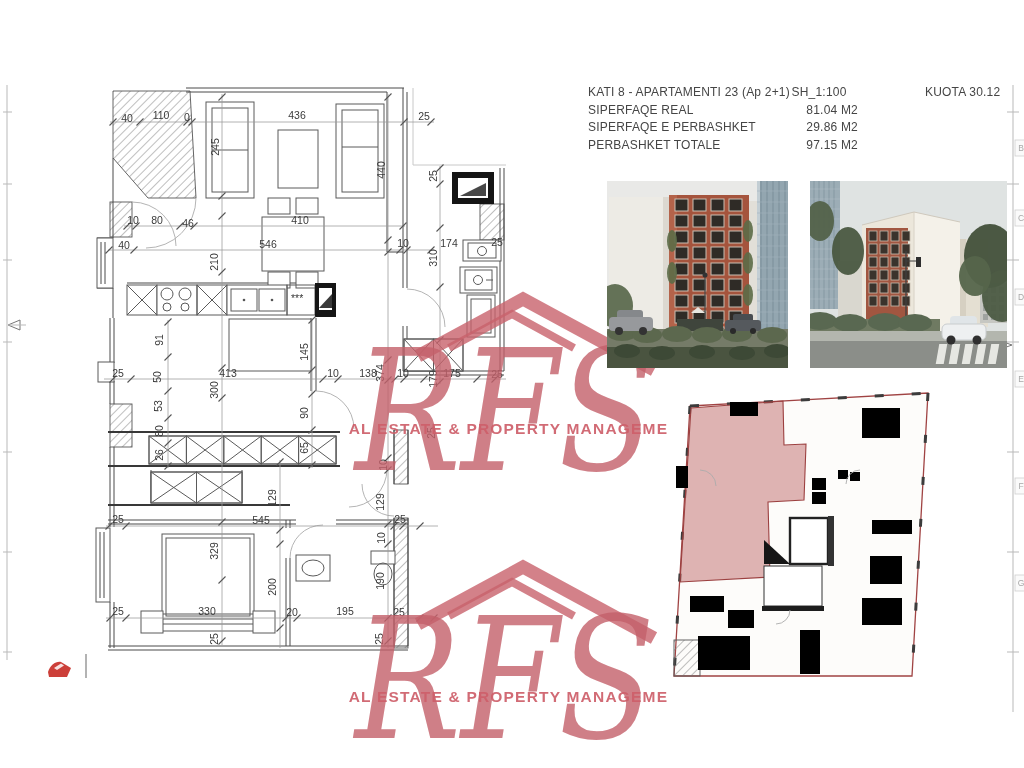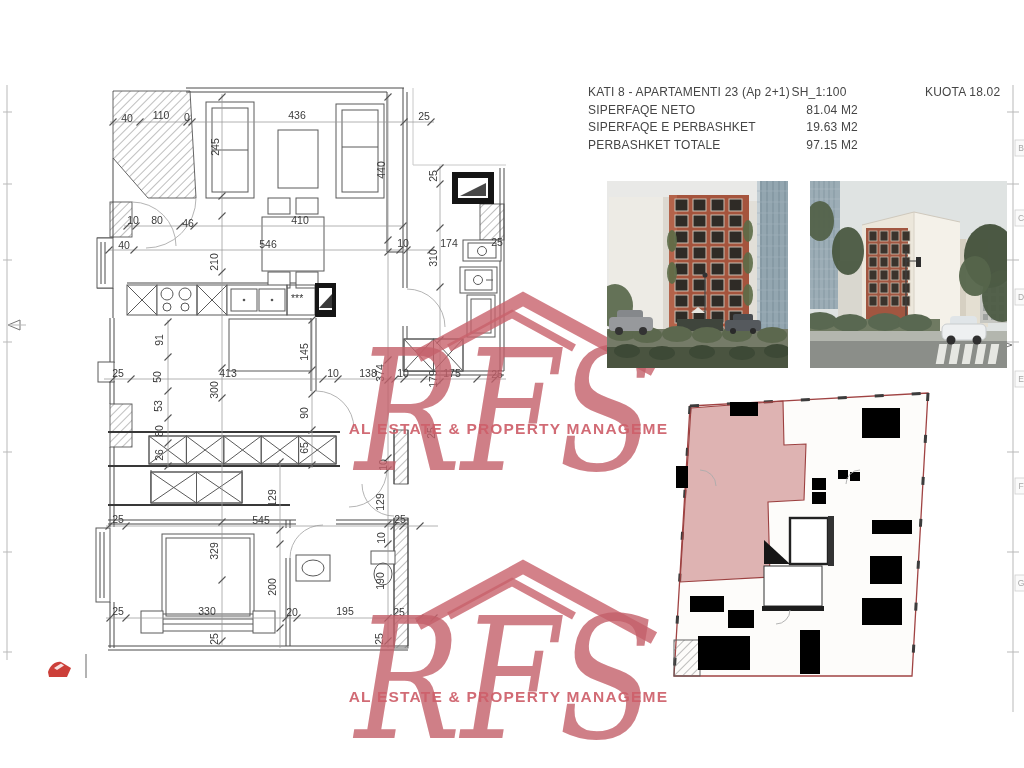--- a/index.html
+++ b/index.html
@@ -412,25 +412,25 @@
         <text class="wm-rfs" x="505" y="470" text-anchor="middle" fill="#c4606a" textLength="300" lengthAdjust="spacingAndGlyphs">RFS</text>
         <text class="wm-tag" x="508" y="434" text-anchor="middle" fill="#ce5f6a">REAL ESTATE &amp; PROPERTY MANAGEMENT</text>
       </g>
     </svg>
   </div>
 
   <div class="hdr">
     <div class="hrow">
       <span class="hlabel">KATI 8 - APARTAMENTI 23 (Ap 2+1)</span>
       <span>SH_1:100</span>
-      <span class="hkuota">KUOTA 18.02</span>
+      <span class="hkuota">KUOTA 30.12</span>
     </div>
     <div id="area-rows">
-        <div class="hrow"><span class="hlabel">SIPERFAQE NETO</span><span class="hval">81.04  M2</span></div>
-        <div class="hrow"><span class="hlabel">SIPERFAQE E PERBASHKET</span><span class="hval">19.63 M2</span></div>
+        <div class="hrow"><span class="hlabel">SIPERFAQE REAL</span><span class="hval">81.04  M2</span></div>
+        <div class="hrow"><span class="hlabel">SIPERFAQE E PERBASHKET</span><span class="hval">29.86 M2</span></div>
         <div class="hrow"><span class="hlabel">PERBASHKET TOTALE</span><span class="hval">97.15 M2</span></div>
       </div>
   </div>
 
   <div class="render r1">
     <svg width="181" height="187" viewBox="0 0 181 187">
       <rect x="0" y="0" width="181" height="187" fill="#e9e9e7"></rect>
       <rect x="2" y="16" width="58" height="158" fill="#edebe5"></rect>
       <rect x="56" y="16" width="6" height="158" fill="#dcd8d0"></rect>
       <rect x="62" y="14" width="80" height="151" fill="#a5543d"></rect>

